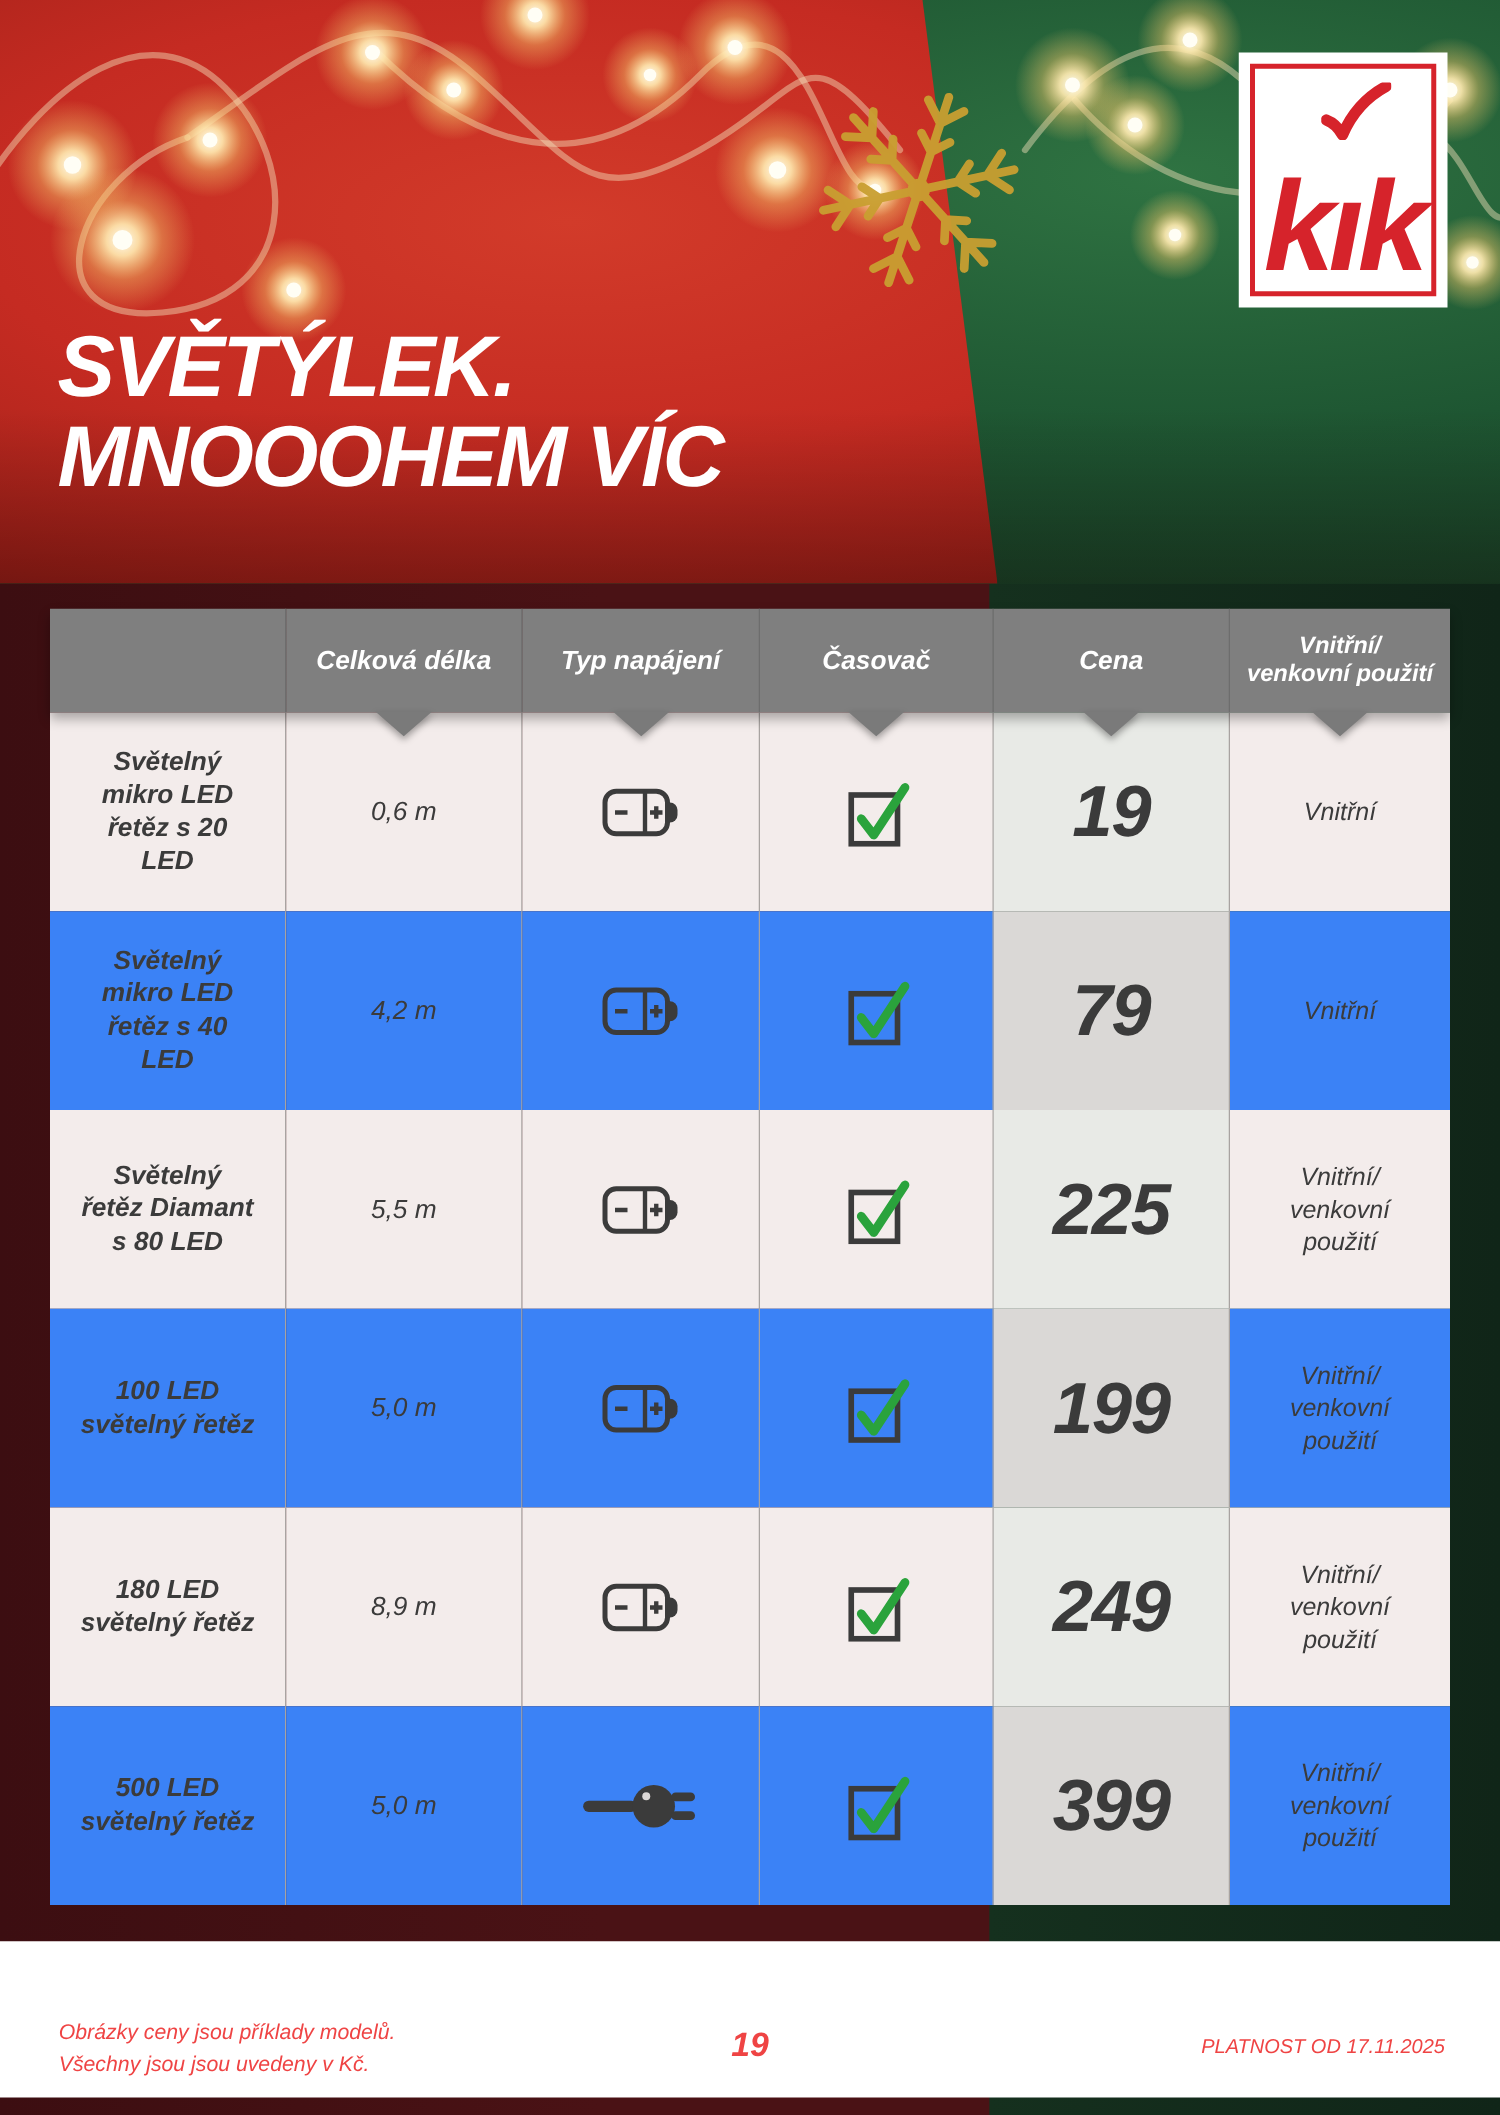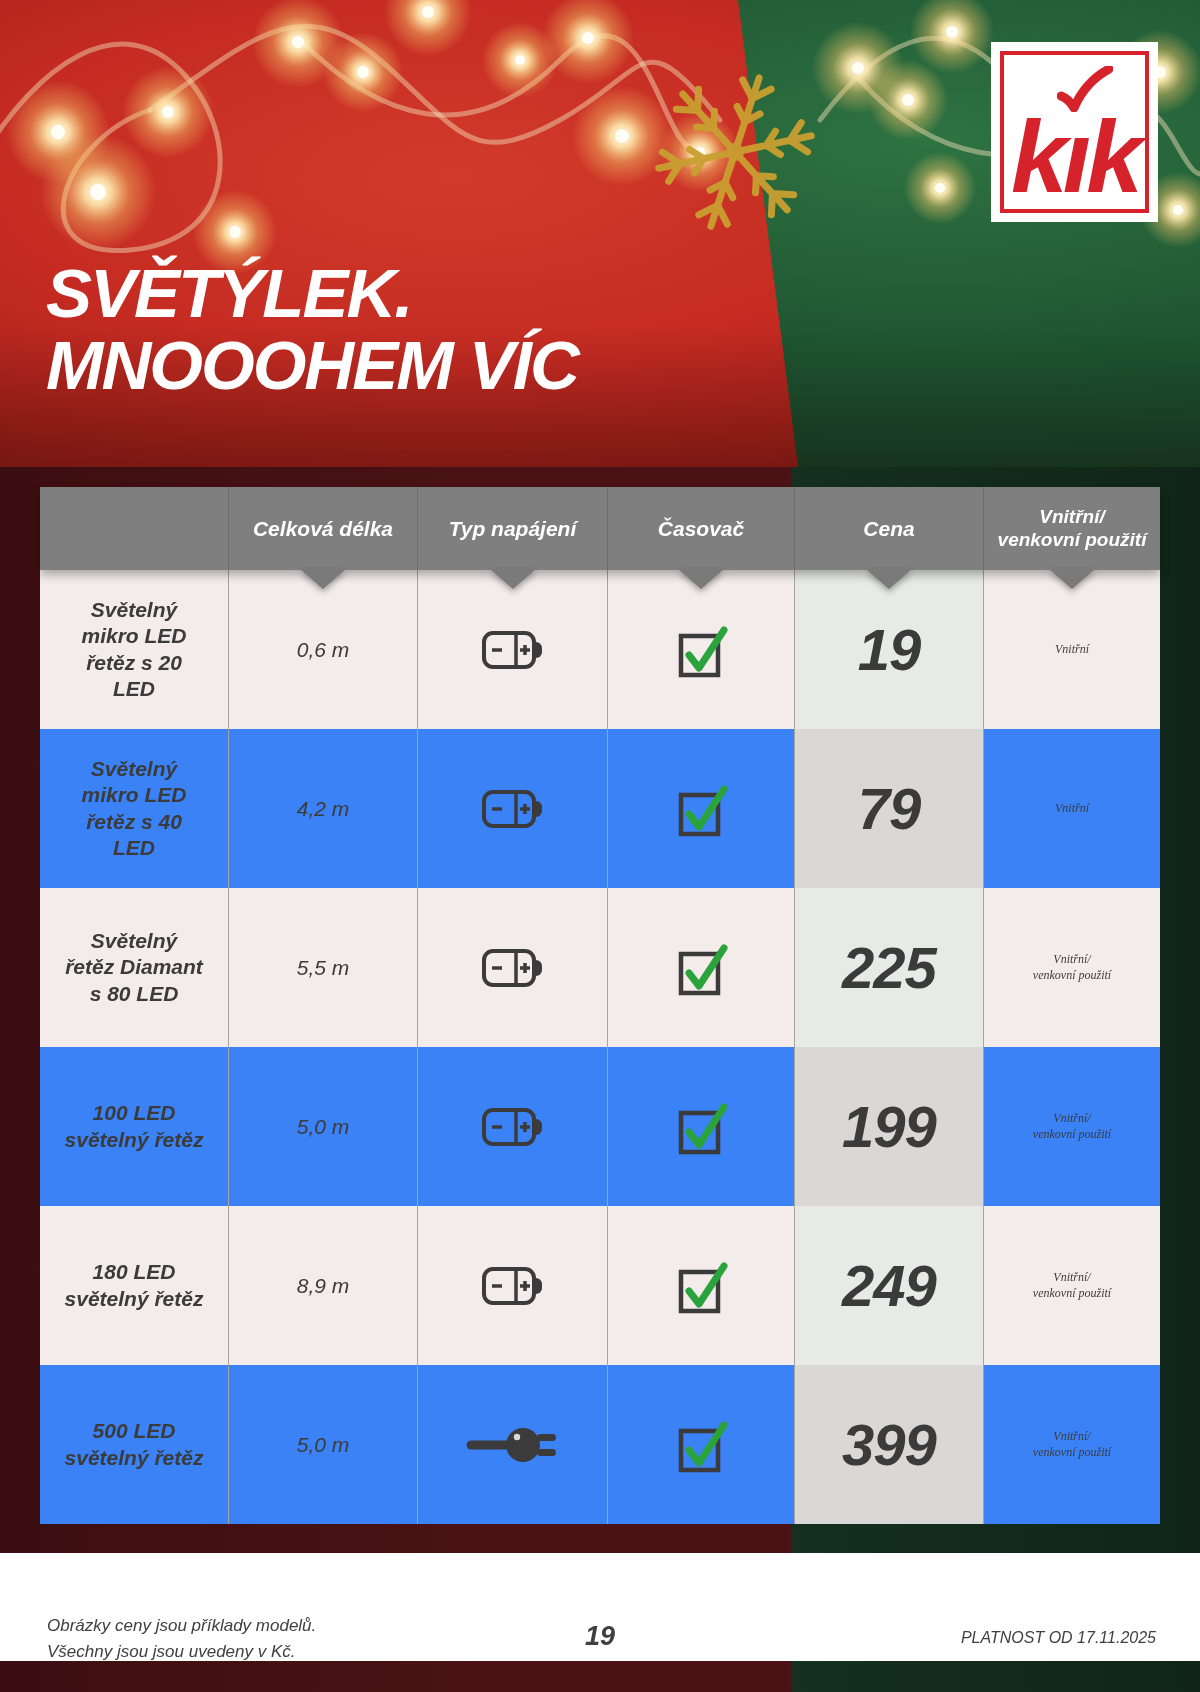--- a/index.html
+++ b/index.html
@@ -18,21 +18,21 @@
     background:radial-gradient(ellipse at 38% 38%, #d23b2a 0%, #c52b22 45%, #a32119 80%, #8a1b17 100%);
     clip-path:polygon(0 0, 61.5% 0, 66.5% 100%, 0 100%);}
   .photo .shade{position:absolute;inset:0;background:linear-gradient(to bottom, rgba(0,0,0,0) 70%, rgba(20,0,0,.30) 100%);}
   .lights{position:absolute;left:0;top:0;}
 
   
   .hero-title{position:absolute;left:46px;top:258px;color:#ffffff;font-weight:bold;font-style:italic;
     font-size:69px;line-height:1.05;letter-spacing:-2px;white-space:nowrap;}
 
   
-  .logo{position:absolute;left:991px;top:42px;width:167px;height:180px;background:#ffffff;}
+  .logo{position:absolute;left:991px;top:42px;width:167px;height:204px;background:#ffffff;}
   .logo .inner{position:absolute;inset:9px;border:4px solid #d6232b;}
   .logo .word{position:absolute;left:0;right:0;bottom:14px;text-align:center;color:#d6232b;
     font-weight:bold;font-style:italic;font-size:102px;letter-spacing:-5px;line-height:1;}
   .logo svg{position:absolute;left:66px;top:24px;}
 
   
   .table{position:absolute;left:40px;top:467px;width:1120px;margin-top:20px;}
   .thead,.trow{display:grid;grid-template-columns:189px 189px 190px 187px 189px 176px;}
   .thead{height:83px;position:relative;z-index:3;box-shadow:0 5px 9px rgba(0,0,0,.30);}
   .hcell{background:#7f7f7f;border-right:1px solid #6d6d6d;position:relative;
@@ -47,25 +47,25 @@
   .cell{display:flex;flex-direction:column;align-items:center;justify-content:center;text-align:center;
     border-right:1px solid #a8a3a1;color:#3b3b3b;padding:0 24px;box-sizing:border-box;}
   .cell:last-child{border-right:none;}
   .row-light .cell{background:#f3eceb;}
   .row-light .price-cell{background:#e8eae6;}
   .row-dark .cell{background:#3b82f6;}
   .row-dark .price-cell{background:#dad8d6;}
   .name-cell{font-weight:bold;font-size:21px;line-height:1.25;}
   .length-cell{font-size:21px;}
   .price-cell{font-weight:bold;font-size:58px;letter-spacing:-1px;}
-  .usage-cell{font-size:12px;line-height:1.3;font-family:Liberation Serif, serif;}
+  .usage-cell{font-size:20px;line-height:1.3;}
   .usage-cell span:empty{display:none;}
 
   
-  .footer{position:absolute;left:0;top:1553px;width:1200px;height:108px;background:#ffffff;color:#404040;}
+  .footer{position:absolute;left:0;top:1553px;width:1200px;height:125px;background:#ffffff;color:#ef4444;}
   .footer .left{position:absolute;left:47px;top:60px;font-size:17px;line-height:1.55;font-style:italic;}
   .footer .page-num{position:absolute;left:0;width:1200px;text-align:center;top:68px;
     font-size:27px;font-weight:bold;font-style:italic;}
   .footer .right{position:absolute;right:44px;top:76px;font-size:16px;font-style:italic;}
 </style>
 </head>
 <body>
 
 <div class="page">
   <div class="bg-dark"></div>

